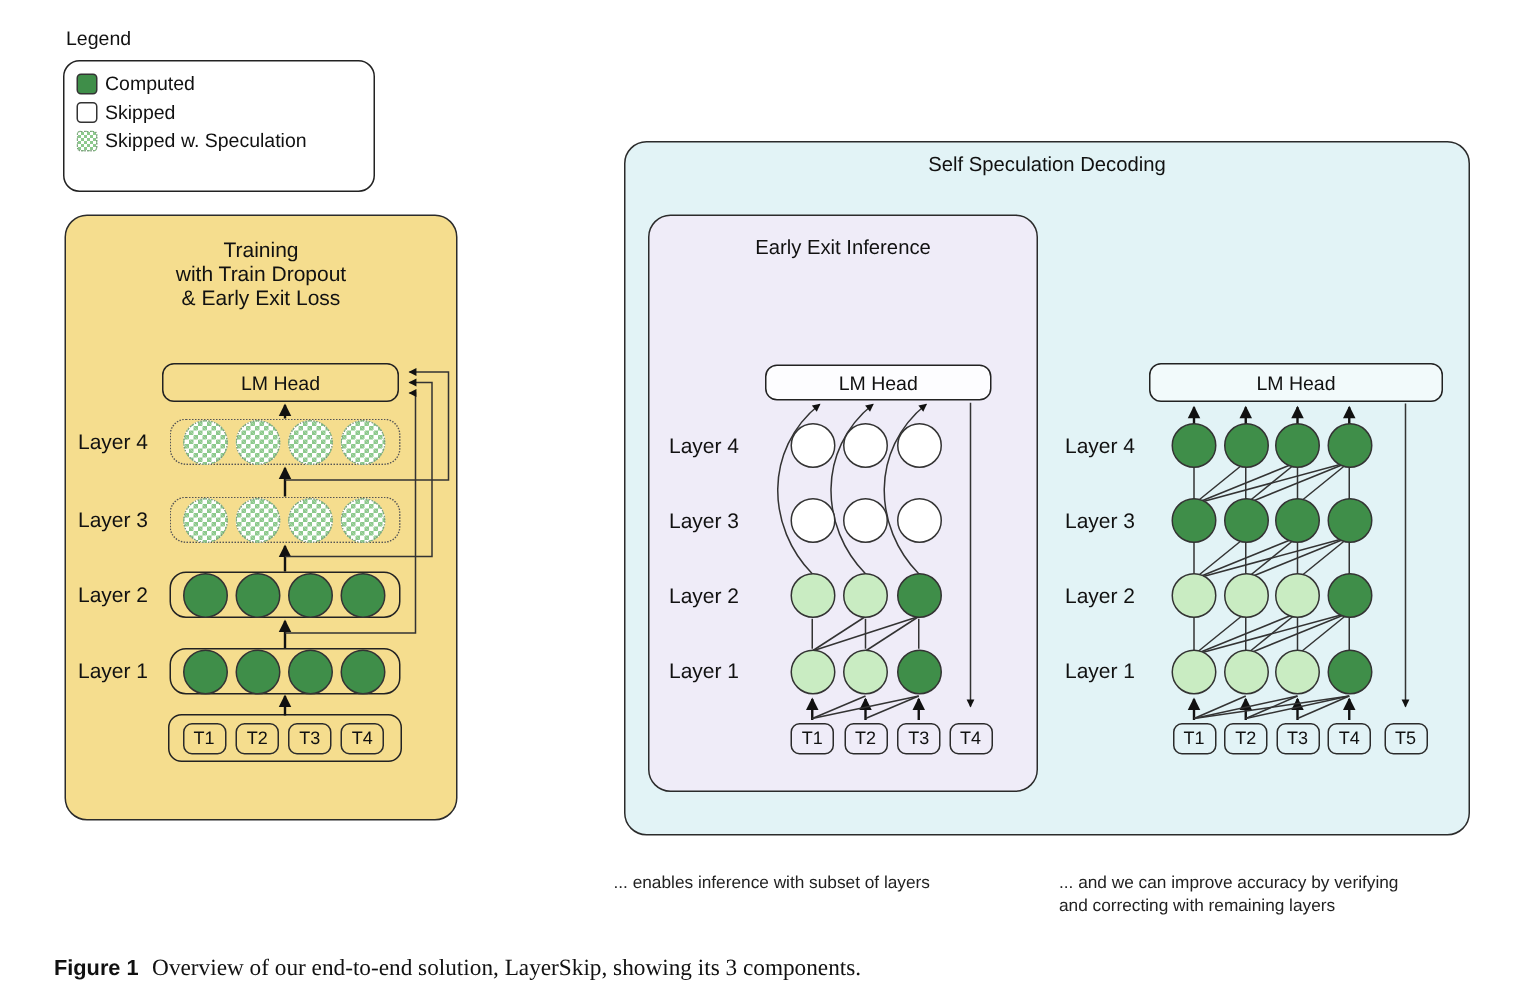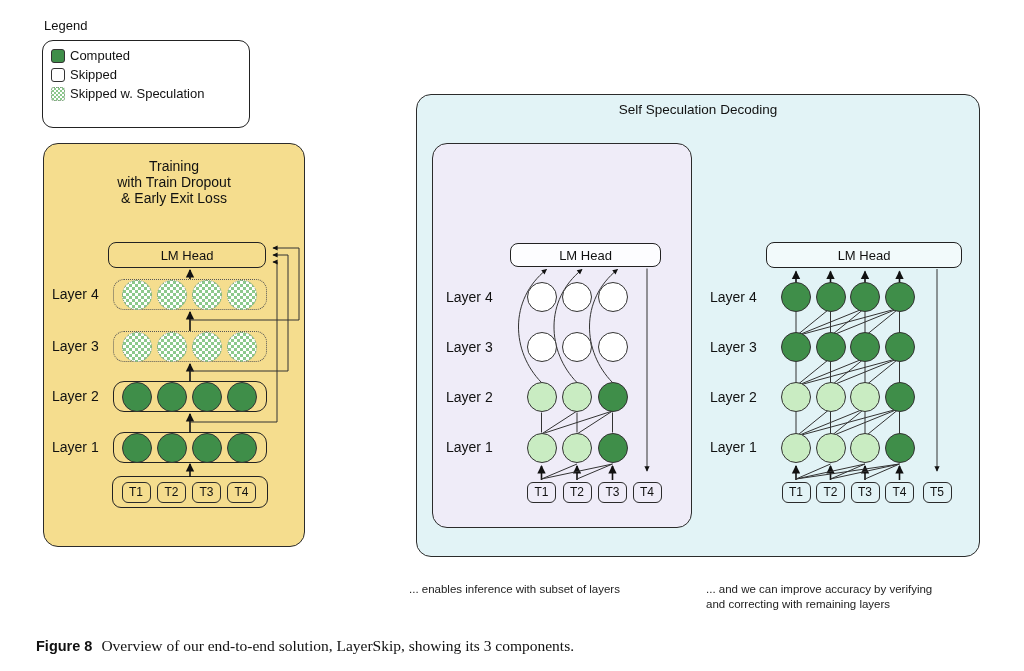--- a/index.html
+++ b/index.html
@@ -192,20 +192,21 @@
   <div class="layer-label ll-train" style="top:387px">Layer 2</div>
   <div class="layer-label ll-train" style="top:438px">Layer 1</div>
 
   <div class="token-container"></div>
   <div class="token" style="left:121.5px;top:481.5px">T1</div>
   <div class="token" style="left:157px;top:481.5px">T2</div>
   <div class="token" style="left:192px;top:481.5px">T3</div>
   <div class="token" style="left:227px;top:481.5px">T4</div>
 
   <div class="spec-title">Self Speculation Decoding</div>
+  <div class="early-title">Early Exit Inference</div>
 
   <div class="lmhead lm-early">LM Head</div>
   <div class="layer-label ll-early" style="top:288px">Layer 4</div>
   <div class="layer-label ll-early" style="top:338px">Layer 3</div>
   <div class="layer-label ll-early" style="top:388px">Layer 2</div>
   <div class="layer-label ll-early" style="top:438px">Layer 1</div>
   <div class="token" style="left:527px;top:481.5px">T1</div>
   <div class="token" style="left:562.5px;top:481.5px">T2</div>
   <div class="token" style="left:598px;top:481.5px">T3</div>
   <div class="token" style="left:632.5px;top:481.5px">T4</div>
@@ -223,21 +224,21 @@
 
   <div class="caption cap-early">
     <div>... enables inference with subset of layers</div>
   </div>
   <div class="caption cap-spec">
     <div>... and we can improve accuracy by verifying</div>
     <div>and correcting with remaining layers</div>
   </div>
 
   <div class="figcap">
-    <span class="figlabel">Figure 8</span><span>Overview of our end-to-end solution, LayerSkip, showing its 3 components.</span>
+    <span class="figlabel">Figure 1</span><span>Overview of our end-to-end solution, LayerSkip, showing its 3 components.</span>
   </div>
 
 <div class="unit skipped_prob" style="left: 121.5px; top: 279.5px; height: 30px; width: 30px;"></div>
     <div class="unit skipped_prob" style="left: 156.5px; top: 279.5px; height: 30px; width: 30px;"></div>
     <div class="unit skipped_prob" style="left: 191.5px; top: 279.5px; height: 30px; width: 30px;"></div>
     <div class="unit skipped_prob" style="left: 226.5px; top: 279.5px; height: 30px; width: 30px;"></div>
     <div class="unit skipped_prob" style="left: 121.5px; top: 331.5px; height: 30px; width: 30px;"></div>
     <div class="unit skipped_prob" style="left: 156.5px; top: 331.5px; height: 30px; width: 30px;"></div>
     <div class="unit skipped_prob" style="left: 191.5px; top: 331.5px; height: 30px; width: 30px;"></div>
     <div class="unit skipped_prob" style="left: 226.5px; top: 331.5px; height: 30px; width: 30px;"></div>

